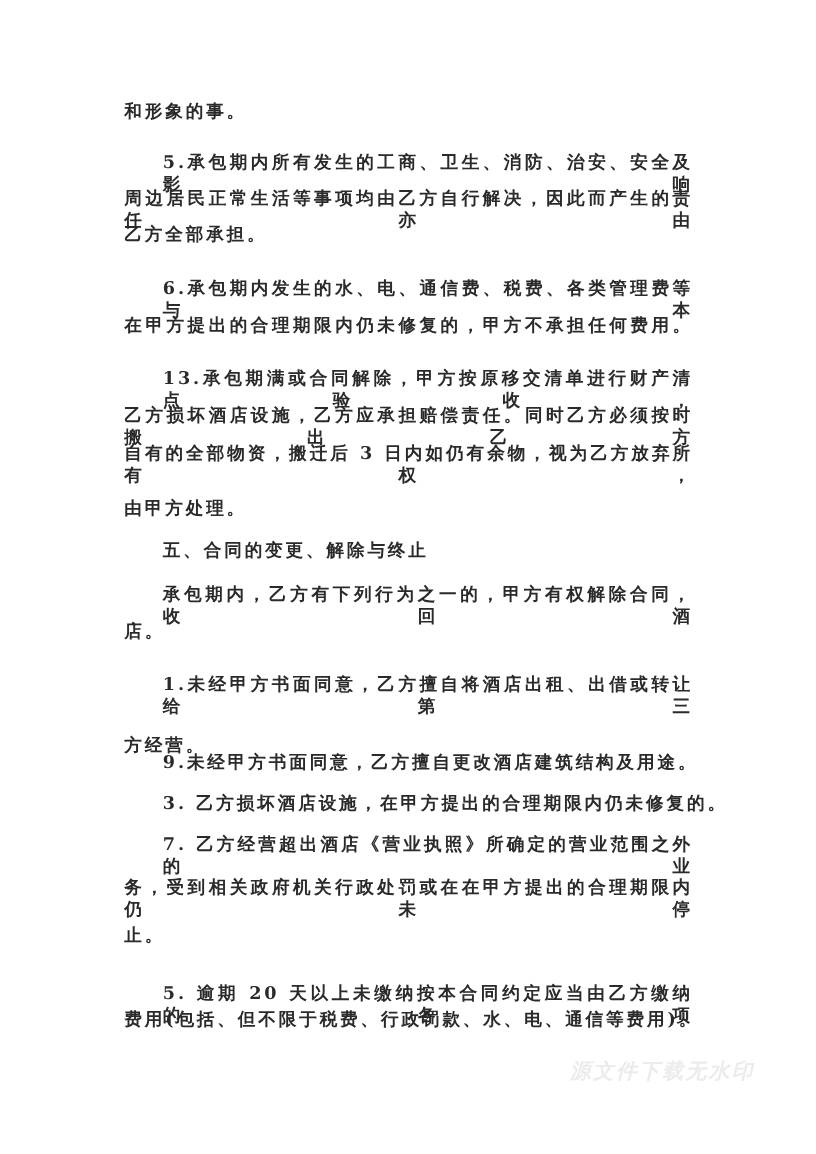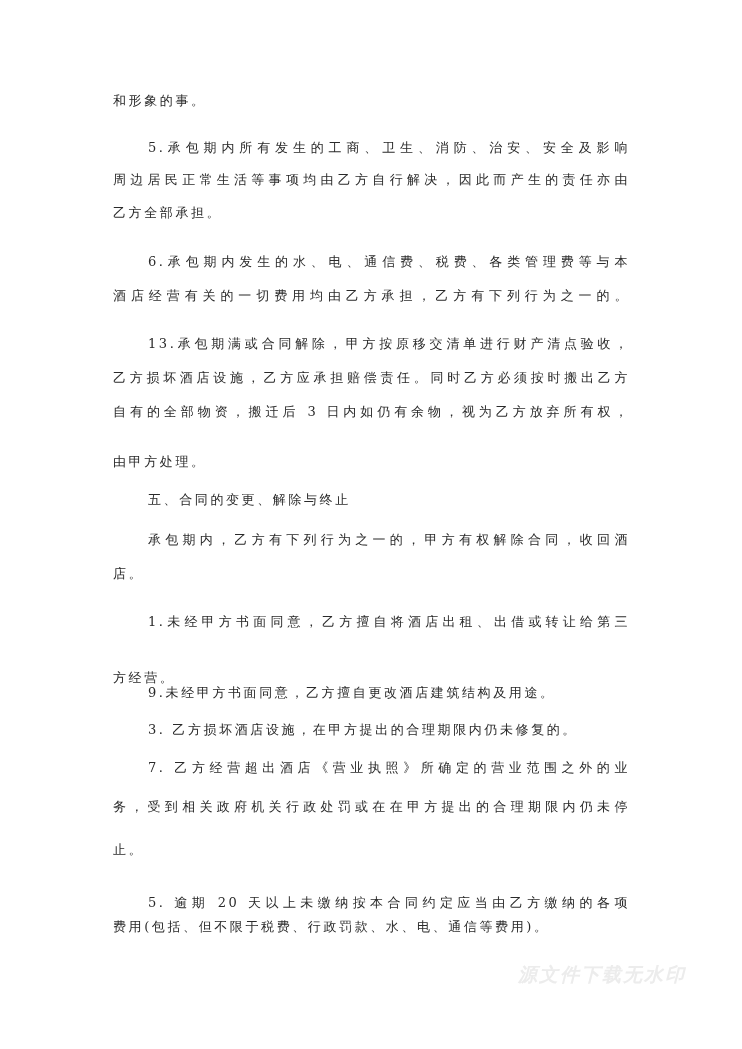--- a/index.html
+++ b/index.html
@@ -6,25 +6,26 @@
   body {
     width: 742px; height: 1049px; position: relative; overflow: hidden;
     font-family: "DejaVu Serif", "Liberation Serif", serif;
     color: #2a2a2a;
   }
   .page { position: absolute; left: 0; top: 0; width: 742px; height: 1049px; background: #fff; }
   .line {
     position: absolute;
     left: 113px;
     width: 517px;
-    font-size: 13px;
+    font-size: 16px;
     line-height: 20px;
     letter-spacing: 2.6px;
     white-space: nowrap;
     overflow: visible;
+    font-weight: bold;
   }
   .line.justify { text-align: justify; text-align-last: justify; white-space: normal; }
   .line.indent { left: 148px; width: 482px; }
   .wm {
     position: absolute; left: 512px; width: 180px;
     font-family: "DejaVu Sans", "Liberation Sans", sans-serif;
     color: #e9e9e9; font-style: italic; font-weight: bold;
     text-align: center; white-space: nowrap;
   }
   .wm-main { top: 918px; font-size: 38px; letter-spacing: 2px; line-height: 44px; }
@@ -33,21 +34,21 @@
 </head>
 <body>
 
 <div class="page">
   <div id="lines">
       <div class="line" style="top: 91px;">和形象的事。</div>
       <div class="line indent justify" style="top: 138px;">5.承包期内所有发生的工商、卫生、消防、治安、安全及影响</div>
       <div class="line justify" style="top: 170px;">周边居民正常生活等事项均由乙方自行解决，因此而产生的责任亦由</div>
       <div class="line" style="top: 203px;">乙方全部承担。</div>
       <div class="line indent justify" style="top: 252px;">6.承包期内发生的水、电、通信费、税费、各类管理费等与本</div>
-      <div class="line justify" style="top: 286px;">酒店经营有关的一切费用均由乙方承担，乙方有下列行为之一的。</div>
+      <div class="line justify" style="top: 286px;">在甲方提出的合理期限内仍未修复的，甲方不承担任何费用。</div>
       <div class="line indent justify" style="top: 334px;">13.承包期满或合同解除，甲方按原移交清单进行财产清点验收，</div>
       <div class="line justify" style="top: 368px;">乙方损坏酒店设施，乙方应承担赔偿责任。同时乙方必须按时搬出乙方</div>
       <div class="line justify" style="top: 402px;">自有的全部物资，搬迁后 3 日内如仍有余物，视为乙方放弃所有权，</div>
       <div class="line" style="top: 452px;">由甲方处理。</div>
       <div class="line indent" style="top: 490px;">五、合同的变更、解除与终止</div>
       <div class="line indent justify" style="top: 530px;">承包期内，乙方有下列行为之一的，甲方有权解除合同，收回酒</div>
       <div class="line" style="top: 564px;">店。</div>
       <div class="line indent justify" style="top: 612px;">1.未经甲方书面同意，乙方擅自将酒店出租、出借或转让给第三</div>
       <div class="line" style="top: 668px;">方经营。</div>
       <div class="line indent" style="top: 683px;">9.未经甲方书面同意，乙方擅自更改酒店建筑结构及用途。</div>

